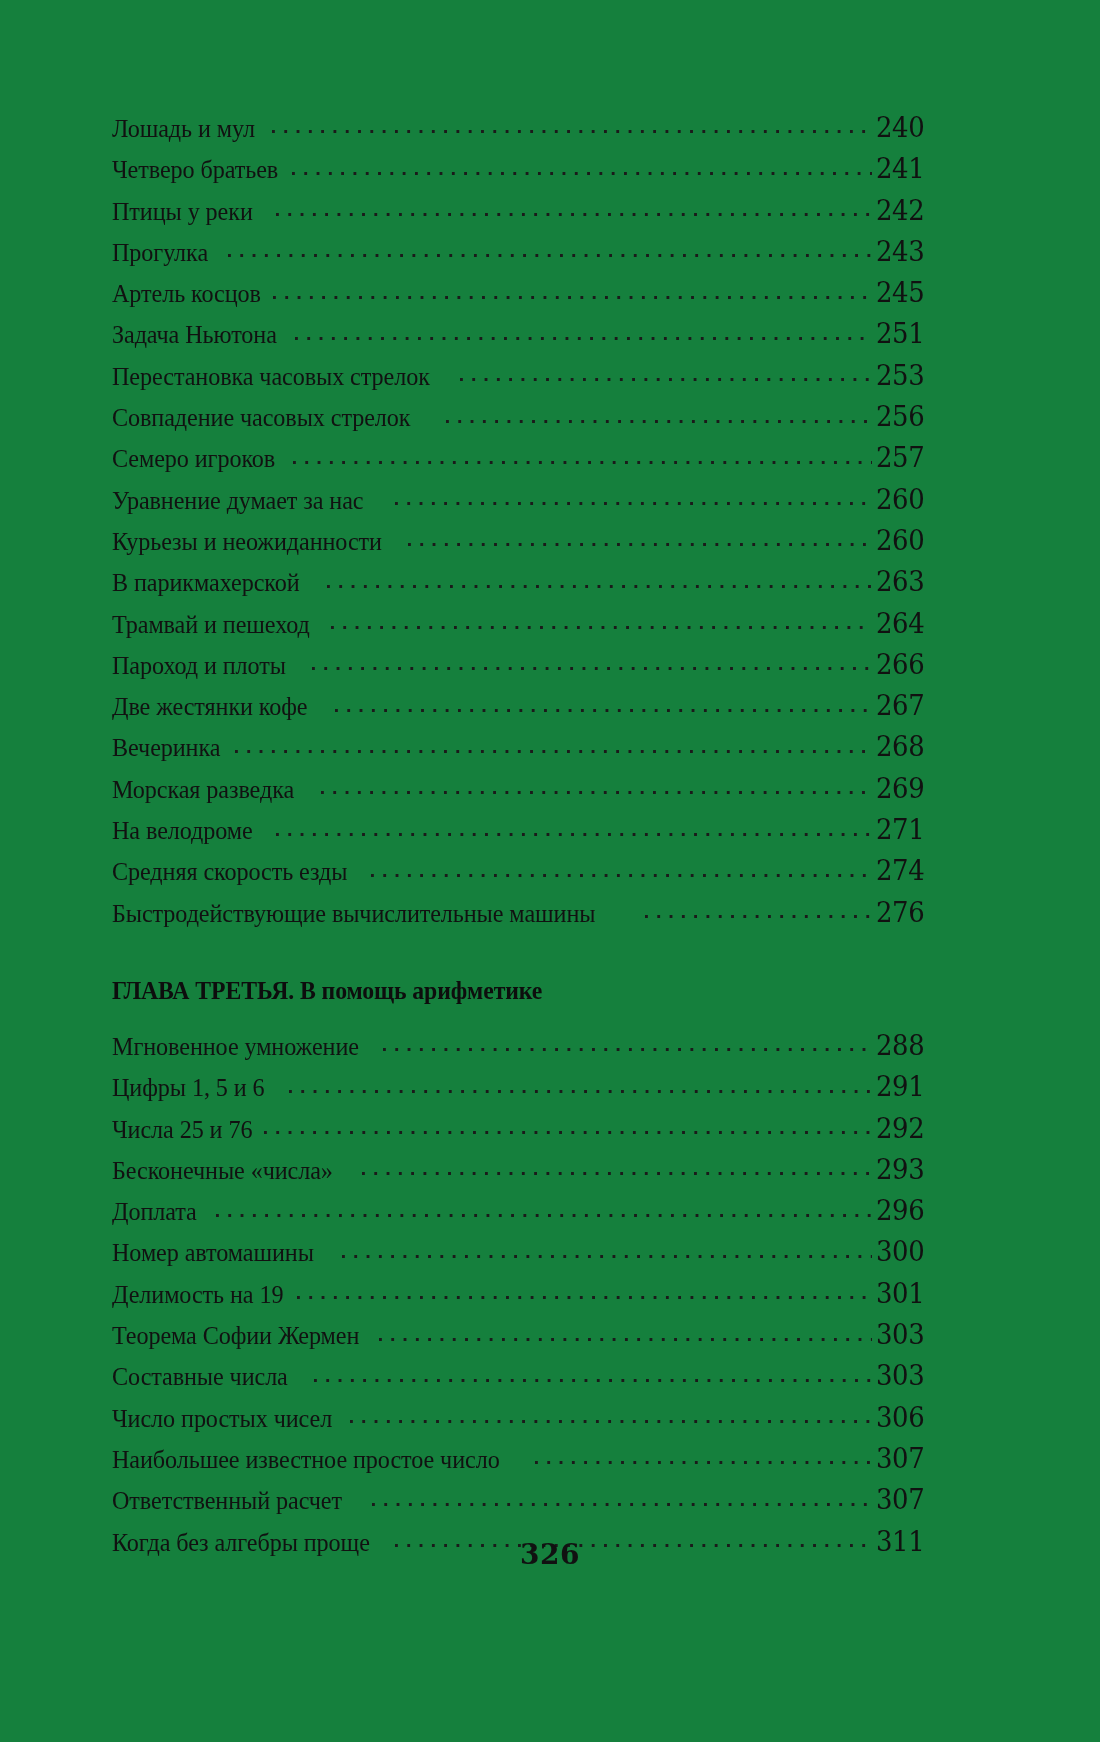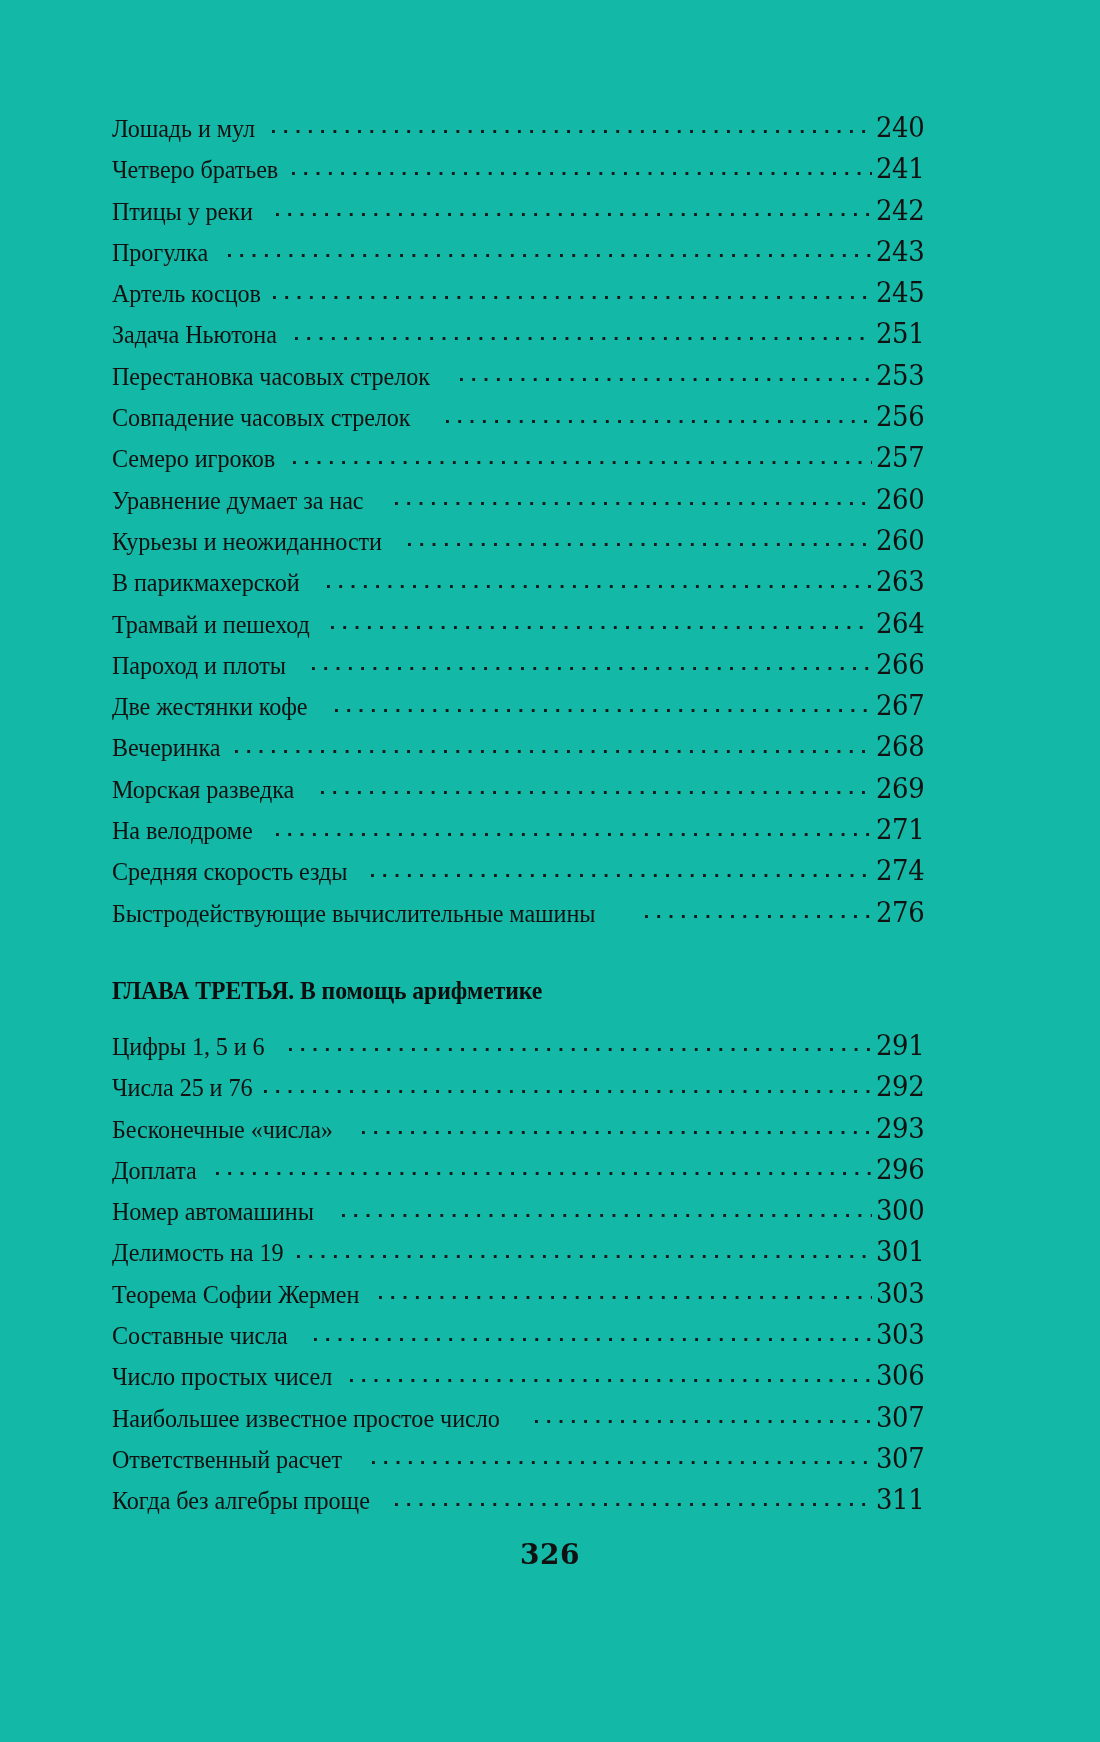--- a/index.html
+++ b/index.html
@@ -5,21 +5,21 @@
 <style>
   html, body {
     margin: 0;
     padding: 0;
     background: #ffffff;
   }
   .page {
     position: relative;
     width: 1100px;
     height: 1742px;
-    background: #14b8a6;
+    background: #15803d;
     box-sizing: border-box;
     font-family: "Liberation Serif", "DejaVu Serif", serif;
     color: #111111;
     overflow: hidden;
   }
   .content {
     position: absolute;
     left: 112px;
     top: 114px;
     width: 812px;
@@ -235,20 +235,25 @@
         <span class="toc-leader"></span>
         <span class="toc-page">276</span>
       </div>
 
     </div>
 
     <div class="toc-section">
 
       <div class="chapter-heading">ГЛАВА ТРЕТЬЯ. В помощь арифметике</div>
 
+      <div class="toc-entry">
+        <span class="toc-title">Мгновенное умножение</span>
+        <span class="toc-leader"></span>
+        <span class="toc-page">288</span>
+      </div>
 
       <div class="toc-entry wide">
         <span class="toc-title">Цифры 1, 5 и 6</span>
         <span class="toc-leader"></span>
         <span class="toc-page">291</span>
       </div>
 
       <div class="toc-entry tight">
         <span class="toc-title">Числа 25 и 76</span>
         <span class="toc-leader"></span>

